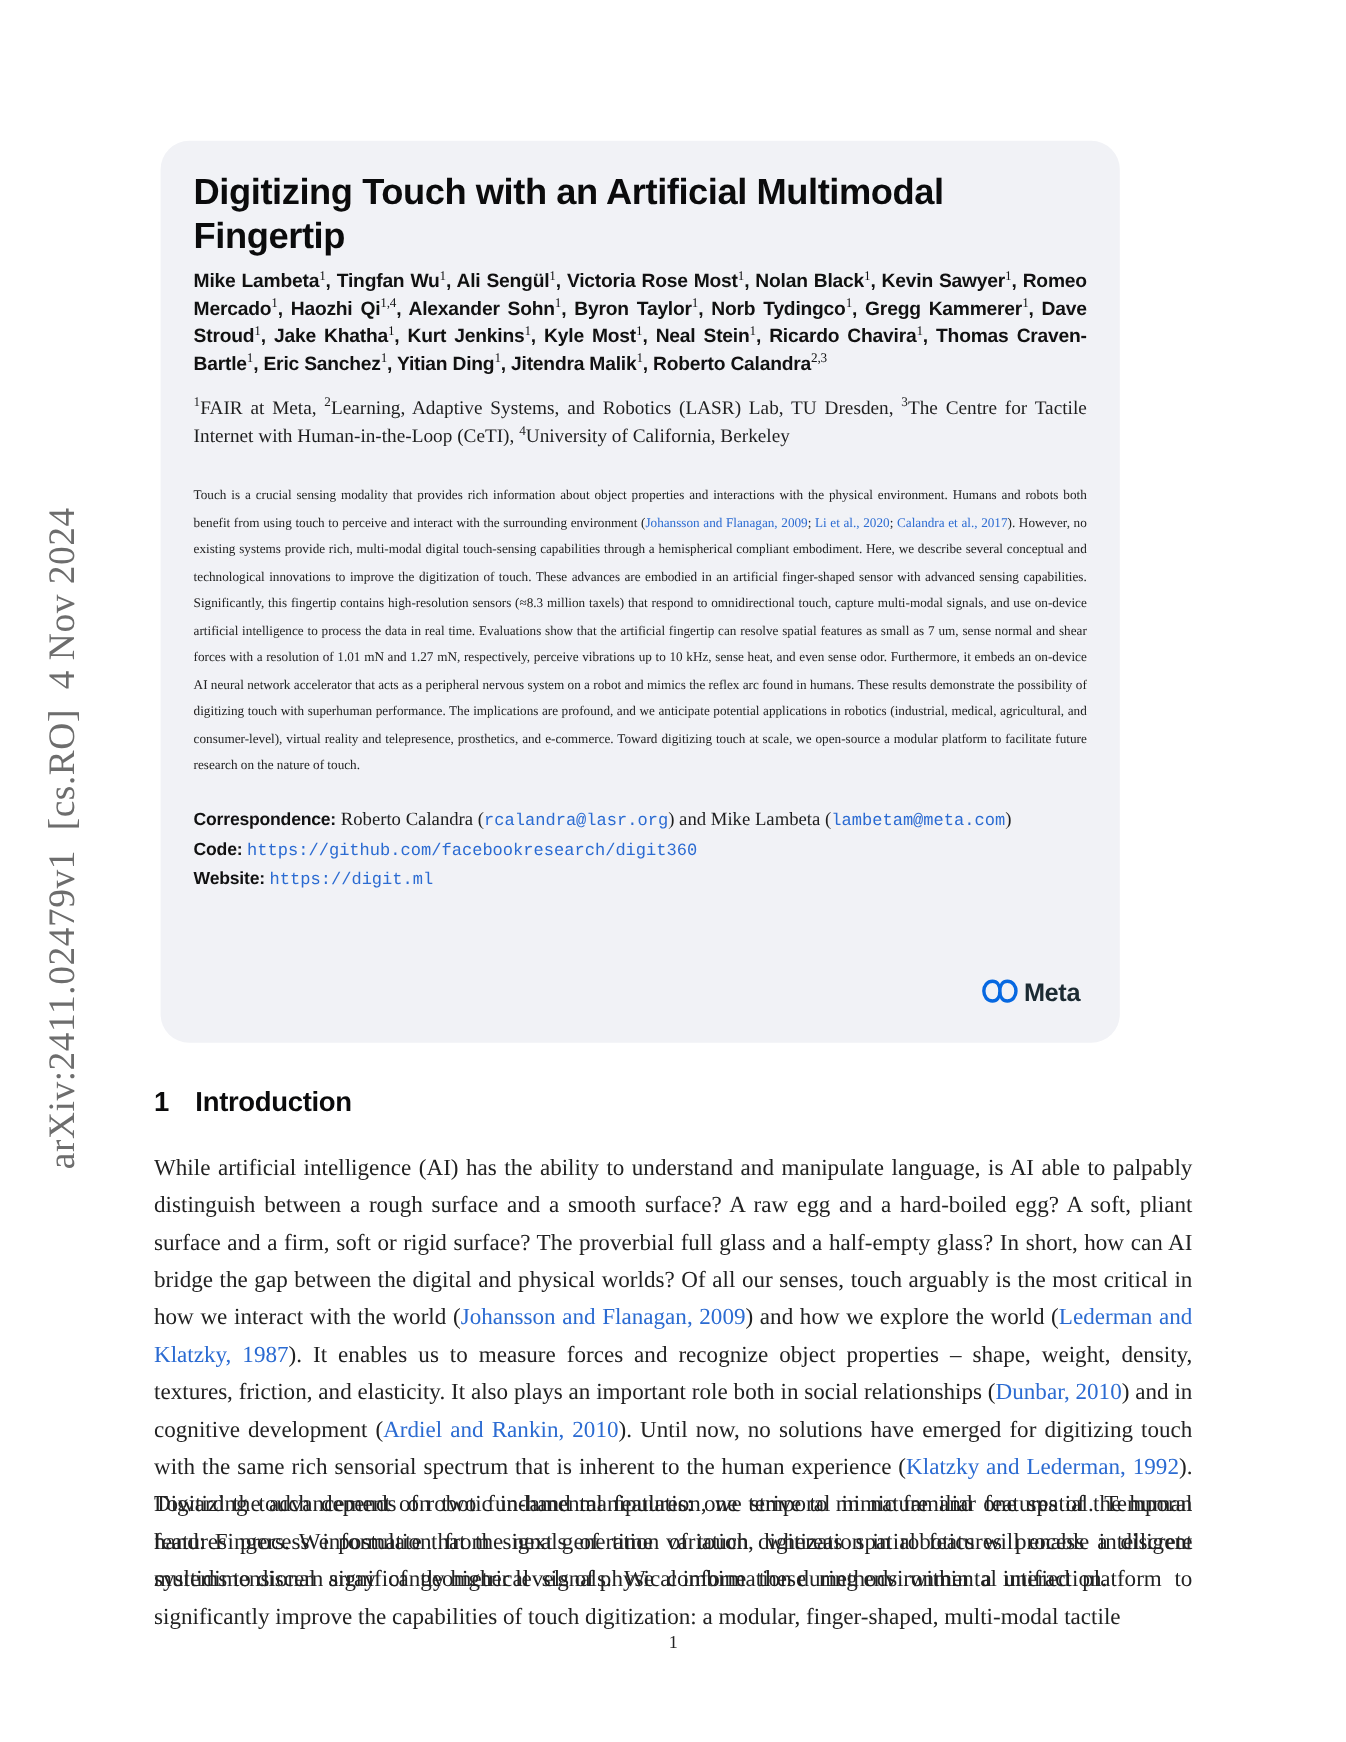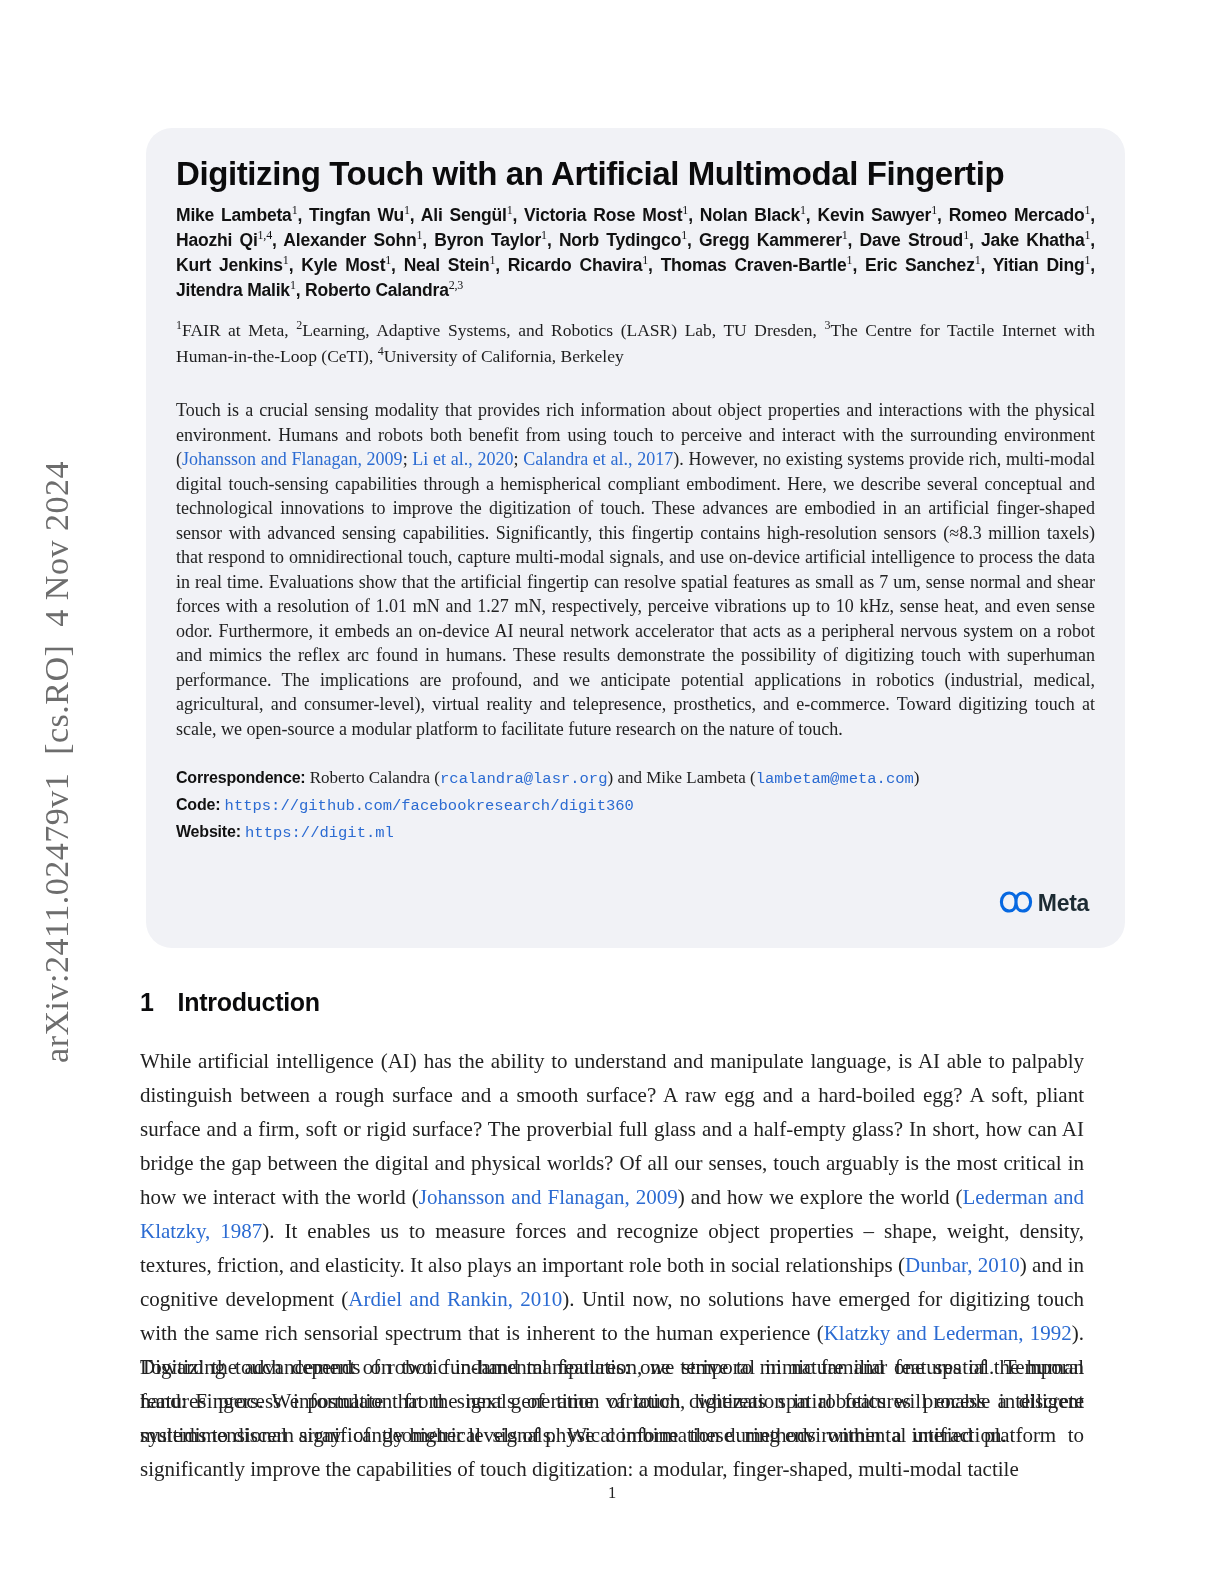--- a/index.html
+++ b/index.html
@@ -12,21 +12,21 @@
     position:absolute;left:57px;top:762px;
     transform:translate(-50%,-50%) rotate(-90deg);
     transform-origin:center;
     white-space:pre;
     font-family:"Liberation Serif",serif;
     font-size:34px;color:#6d6d6d;letter-spacing:0.5px;
   }
 
   
   .card{
-    position:absolute;left:146px;top:128px;width:979px;height:820px;
+    position:absolute;left:146px;top:128px;width:872px;height:820px;
     background:#f1f2f6;border-radius:26px;box-sizing:border-box;
     padding:26px 30px 28px 30px;overflow:hidden;
   }
   .title{
     margin:0;padding:0;
     font-family:"Liberation Sans",sans-serif;font-weight:700;
     font-size:33px;line-height:40px;color:#0b0b0c;letter-spacing:-0.4px;
   }
   .authors{
     margin-top:9px;
@@ -37,21 +37,21 @@
   .authors sup{
     font-family:"Liberation Serif",serif;font-weight:400;font-size:12px;
     line-height:0;vertical-align:super;
   }
   .affiliations{
     margin-top:14px;font-size:17.5px;line-height:26px;color:#1e1e1e;
     text-align:justify;
   }
   .affiliations sup{font-size:12px;line-height:0;vertical-align:super;}
   .abstract{
-    margin-top:29px;font-size:18px;line-height:24.5px;color:#222;
+    margin-top:29px;font-size:12px;line-height:24.5px;color:#222;
     text-align:justify;
   }
   .meta-block{margin-top:24px;}
   .meta-row{font-size:17px;line-height:26px;color:#1e1e1e;}
   .meta-label{
     font-family:"Liberation Sans",sans-serif;font-weight:700;
     font-size:16px;color:#111;letter-spacing:-0.2px;
   }
   .link{color:#2b6bd2;}
   .mono-link{

